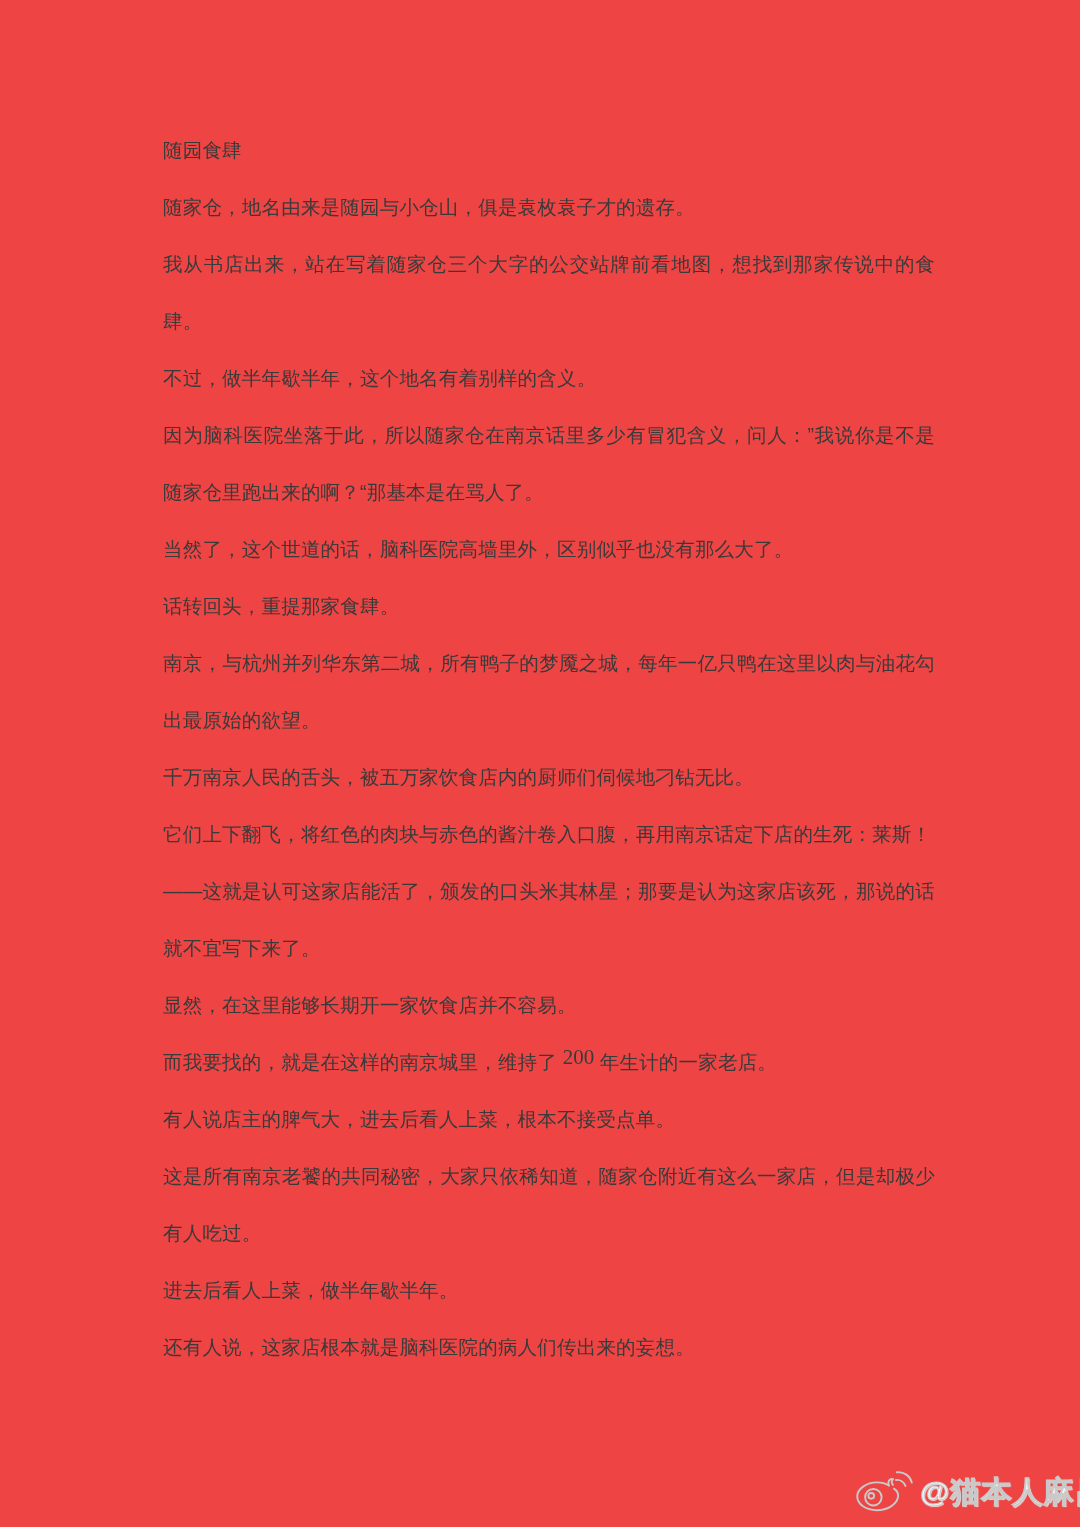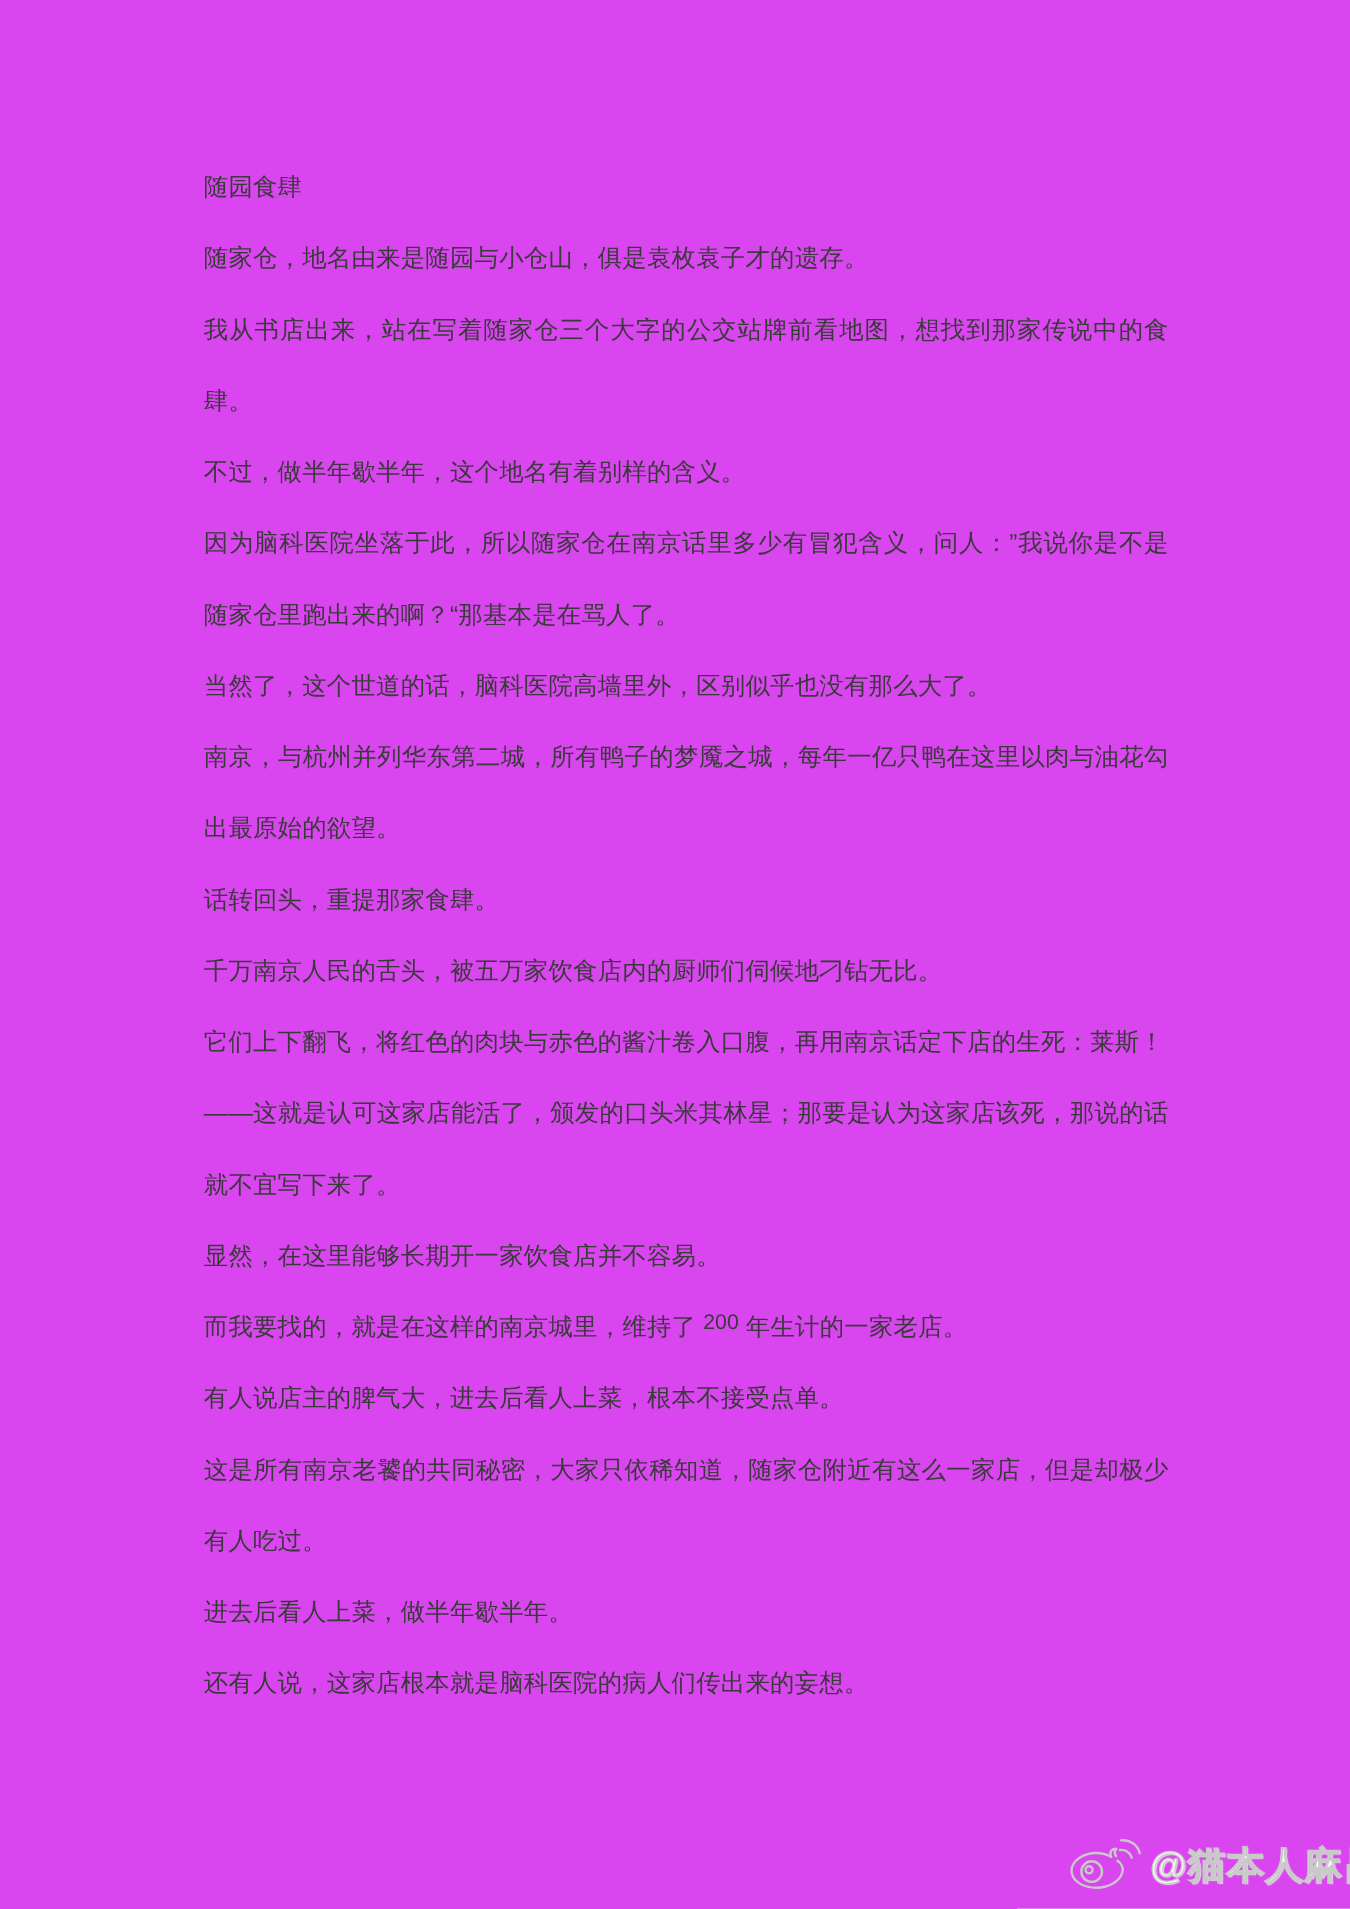--- a/index.html
+++ b/index.html
@@ -10,43 +10,43 @@
     width: 1080px;
     height: 1527px;
     background: #ffffff;
     position: relative;
     overflow: hidden;
     font-family: "Liberation Sans", "DejaVu Sans", sans-serif;
   }
   .page {
     position: absolute;
     inset: 0;
-    background: #d946ef;
+    background: #ef4444;
   }
   .doc {
     position: absolute;
     left: 163px;
     top: 122px;
     width: 772px;
     color: #3a3a3a;
     font-size: 19.5px;
     line-height: 57px;
     text-align: justify;
     letter-spacing: 0.2px;
   }
   .doc p.line {
     margin: 0;
     padding: 0;
   }
   .run-num {
     position: relative;
     top: -5px;
-    font-size: 17px;
+    font-size: 21px;
     letter-spacing: 0;
-    font-family: Liberation Sans, sans-serif;
+    font-family: Liberation Serif, serif;
   }
   .watermark {
     position: absolute;
     left: 850px;
     top: 1468px;
     display: flex;
     align-items: center;
     gap: 6px;
   }
   .watermark svg {
@@ -68,22 +68,22 @@
 <div class="page">
 
   <div class="doc">
     <p class="line">随园食肆</p>
     <div id="paragraphs">
         <p class="line"><span>随家仓，地名由来是随园与小仓山，俱是袁枚袁子才的遗存。</span></p>
         <p class="line"><span>我从书店出来，站在写着随家仓三个大字的公交站牌前看地图，想找到那家传说中的食肆。</span></p>
         <p class="line"><span>不过，做半年歇半年，这个地名有着别样的含义。</span></p>
         <p class="line"><span>因为脑科医院坐落于此，所以随家仓在南京话里多少有冒犯含义，问人：”我说你是不是随家仓里跑出来的啊？“那基本是在骂人了。</span></p>
         <p class="line"><span>当然了，这个世道的话，脑科医院高墙里外，区别似乎也没有那么大了。</span></p>
+        <p class="line"><span>话转回头，重提那家食肆。</span></p>
         <p class="line"><span>南京，与杭州并列华东第二城，所有鸭子的梦魇之城，每年一亿只鸭在这里以肉与油花勾出最原始的欲望。</span></p>
-        <p class="line"><span>话转回头，重提那家食肆。</span></p>
         <p class="line"><span>千万南京人民的舌头，被五万家饮食店内的厨师们伺候地刁钻无比。</span></p>
         <p class="line"><span>它们上下翻飞，将红色的肉块与赤色的酱汁卷入口腹，再用南京话定下店的生死：莱斯！</span></p>
         <p class="line"><span>——这就是认可这家店能活了，颁发的口头米其林星；那要是认为这家店该死，那说的话就不宜写下来了。</span></p>
         <p class="line"><span>显然，在这里能够长期开一家饮食店并不容易。</span></p>
         <p class="line"><span>而我要找的，就是在这样的南京城里，维持了 </span><span class="run-num">200</span><span> 年生计的一家老店。</span></p>
         <p class="line"><span>有人说店主的脾气大，进去后看人上菜，根本不接受点单。</span></p>
         <p class="line"><span>这是所有南京老饕的共同秘密，大家只依稀知道，随家仓附近有这么一家店，但是却极少有人吃过。</span></p>
         <p class="line"><span>进去后看人上菜，做半年歇半年。</span></p>
         <p class="line"><span>还有人说，这家店根本就是脑科医院的病人们传出来的妄想。</span></p>
       </div>

